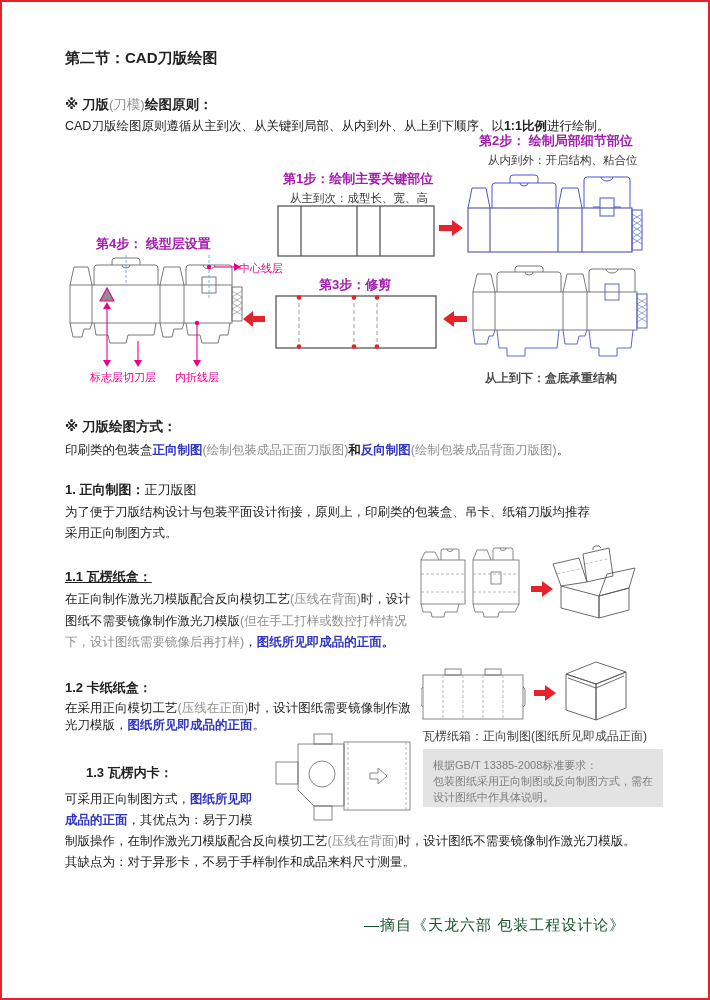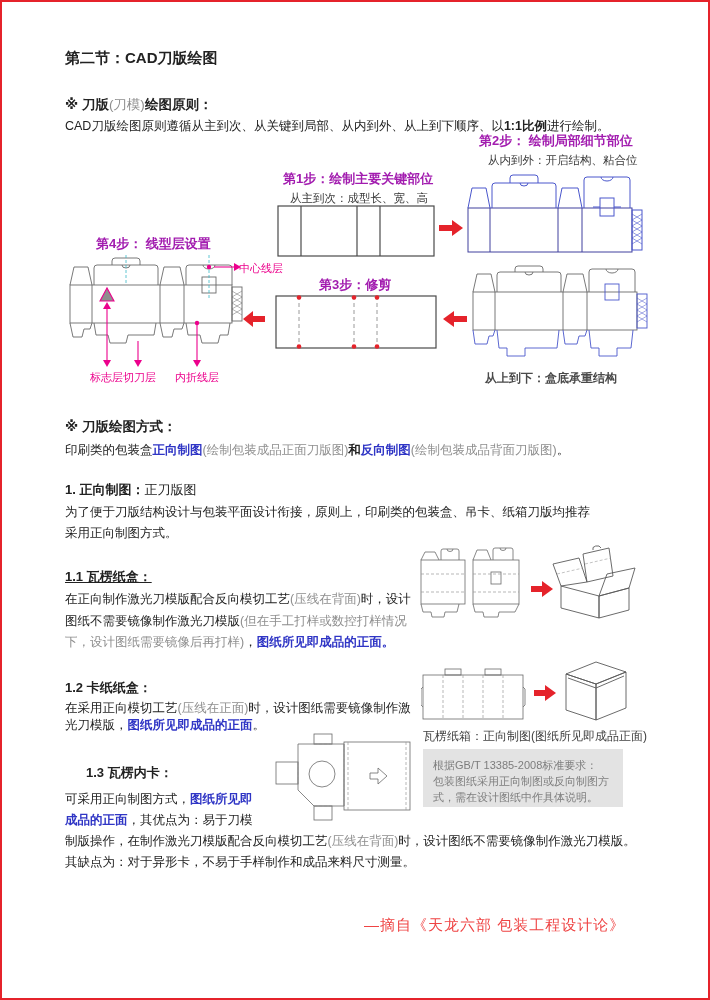--- a/index.html
+++ b/index.html
@@ -12,21 +12,21 @@
   .paren{color:#8e8e8e;}
   .t12{font-size:12.5px;line-height:21px;}
   .h13{font-size:13.5px;font-weight:bold;}
   .steptitle{font-size:13px;font-weight:bold;color:#a21caf;}
   .stepsub{font-size:11.5px;color:#3a3a3a;}
   .cap{font-size:12px;color:#3f3f3f;}
   .graynote{font-size:10.5px;line-height:12px;color:#8f8f8f;}
   .magl{font-size:11px;color:#ec008c;text-align:center;}
   .notebox{background:#e3e3e3;color:#7d7d7d;font-size:11px;line-height:16px;
            padding:8px 10px;box-sizing:border-box;}
-  .footer{font-size:15px;color:#ef4444;letter-spacing:1px;}
+  .footer{font-size:15px;color:#14532d;letter-spacing:1px;}
   svg{display:block;}
 </style>
 </head>
 <body>
 
 <div class="page">
 
   <h1 class="abs" style="left:63px;top:47px;font-size:15px;">第二节：CAD刀版绘图</h1>
 
   <p class="abs h13" style="left:63px;top:94px;"><span class="b">※ 刀版</span><span class="paren" style="font-weight:normal;">(刀模)</span><span class="b">绘图原则：</span></p>
@@ -272,21 +272,21 @@
   <svg class="abs" style="left:556px;top:650px;" width="75" height="75" viewBox="0 0 75 75">
     <g stroke="#5a5a5a" fill="none" stroke-width="0.9">
       <polygon points="8,22 38,10 68,20 38,32"></polygon>
       <polygon points="8,22 38,32 38,68 8,58"></polygon>
       <polygon points="38,32 68,20 68,56 38,68"></polygon>
       <polyline points="10,26 38,36 66,24"></polyline>
     </g>
   </svg>
   <p class="abs cap" style="left:421px;top:726px;">瓦楞纸箱：正向制图(图纸所见即成品正面)</p>
 
-  <div class="abs notebox" style="left:421px;top:747px;width:200px;height:58px;">
+  <div class="abs notebox" style="left:421px;top:747px;width:240px;height:58px;">
     <span>根据GB/T 13385-2008标准要求：</span><br>
     <span>包装图纸采用正向制图或反向制图方式，需在设计图纸中作具体说明。</span>
   </div>
 
   <p class="abs" style="left:63px;top:762px;font-size:13px;font-weight:bold;margin-left:21px;">1.3 瓦楞内卡：</p>
 
   <svg class="abs" style="left:268px;top:730px;" width="145" height="95" viewBox="0 0 145 95">
     <g stroke="#6a6a6a" fill="none" stroke-width="0.8">
       <path d="M28,12 H74 V74 H44 L28,58 V12"></path>
       <rect x="74" y="10" width="66" height="68"></rect>

